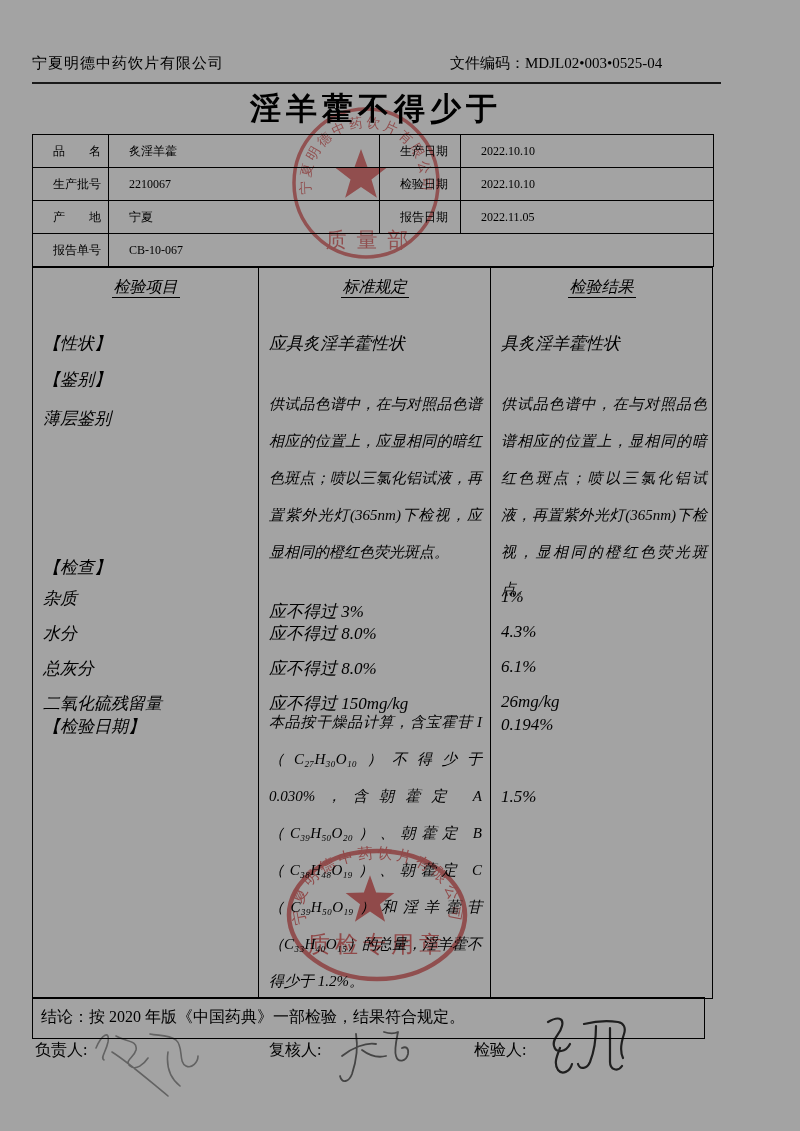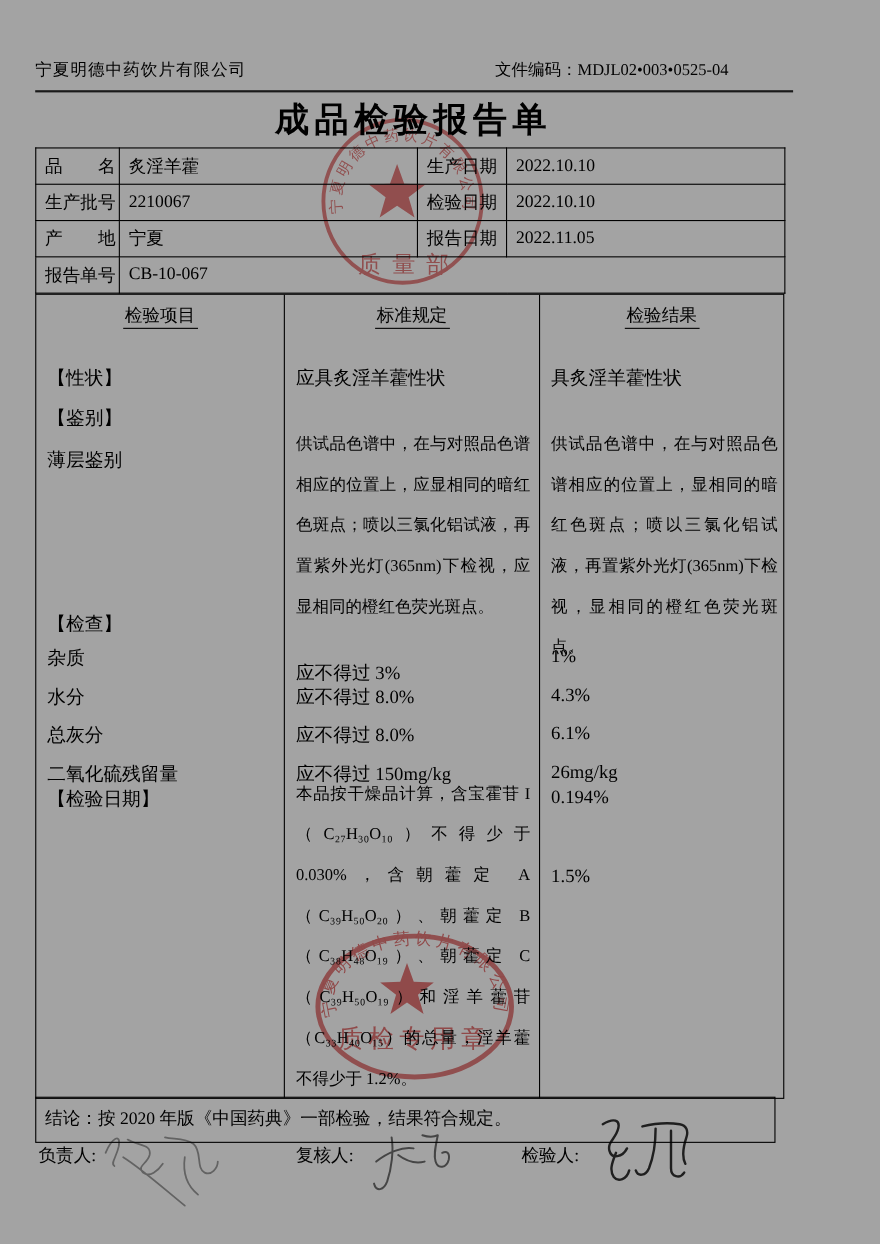--- a/index.html
+++ b/index.html
@@ -8,23 +8,23 @@
     font-family:"Liberation Serif","DejaVu Serif",serif;color:#000;
   }
   .abs{position:absolute;}
   
   .company{left:32px;top:54px;font-size:15px;letter-spacing:1px;}
   .doccode{left:450px;top:54px;width:271px;text-align:left;font-size:15px;}
   .hrule{left:32px;top:82px;width:689px;height:2px;background:#1a1a1a;}
   .title{left:0;top:88px;width:752px;text-align:center;font-size:31px;font-weight:bold;letter-spacing:5px;}
   
   table.info{left:32px;top:134px;border-collapse:collapse;table-layout:fixed;width:681px;}
-  table.info td{border:1px solid #000;height:32px;font-size:16px;padding:0 0 0 8px;white-space:nowrap;overflow:hidden;}
+  table.info td{border:1px solid #000;height:32px;font-size:12px;padding:0 0 0 20px;white-space:nowrap;overflow:hidden;}
   
-  .main{left:32px;top:267px;width:679px;height:730px;border:1px solid #000;}
+  .main{left:32px;top:267px;width:679px;height:730px;border:1px solid #000;font-style:italic;}
   .vdiv{position:absolute;top:0;width:1px;height:100%;background:#000;}
   .colhead{position:absolute;top:9px;text-align:center;font-size:16px;}
   .colhead span{border-bottom:1px solid #000;padding:0 2px 2px 2px;}
   .cell{position:absolute;font-size:17px;white-space:nowrap;}
   .block{position:absolute;font-size:15px;line-height:37px;text-align:justify;white-space:normal;}
   .c1{left:10px;}
   .c2{left:236px;}
   .c3{left:468px;}
   .w2{width:213px;}
   .w3{width:206px;}
@@ -35,21 +35,21 @@
   .stamp-text{font-family:"Liberation Sans","DejaVu Sans",sans-serif;}
 </style>
 </head>
 <body>
 
 <div class="page">
 
   <div class="abs company">宁夏明德中药饮片有限公司</div>
   <div class="abs doccode">文件编码：MDJL02•003•0525-04</div>
   <div class="abs hrule"></div>
-  <div class="abs title">成品检验报告单</div>
+  <div class="abs title">淫羊藿不得少于</div>
 
   <table class="abs info">
     <colgroup>
         <col style="width:76px">
         <col style="width:271px">
         <col style="width:81px">
         <col style="width:253px">
       </colgroup>
     <tbody>
         <tr>

